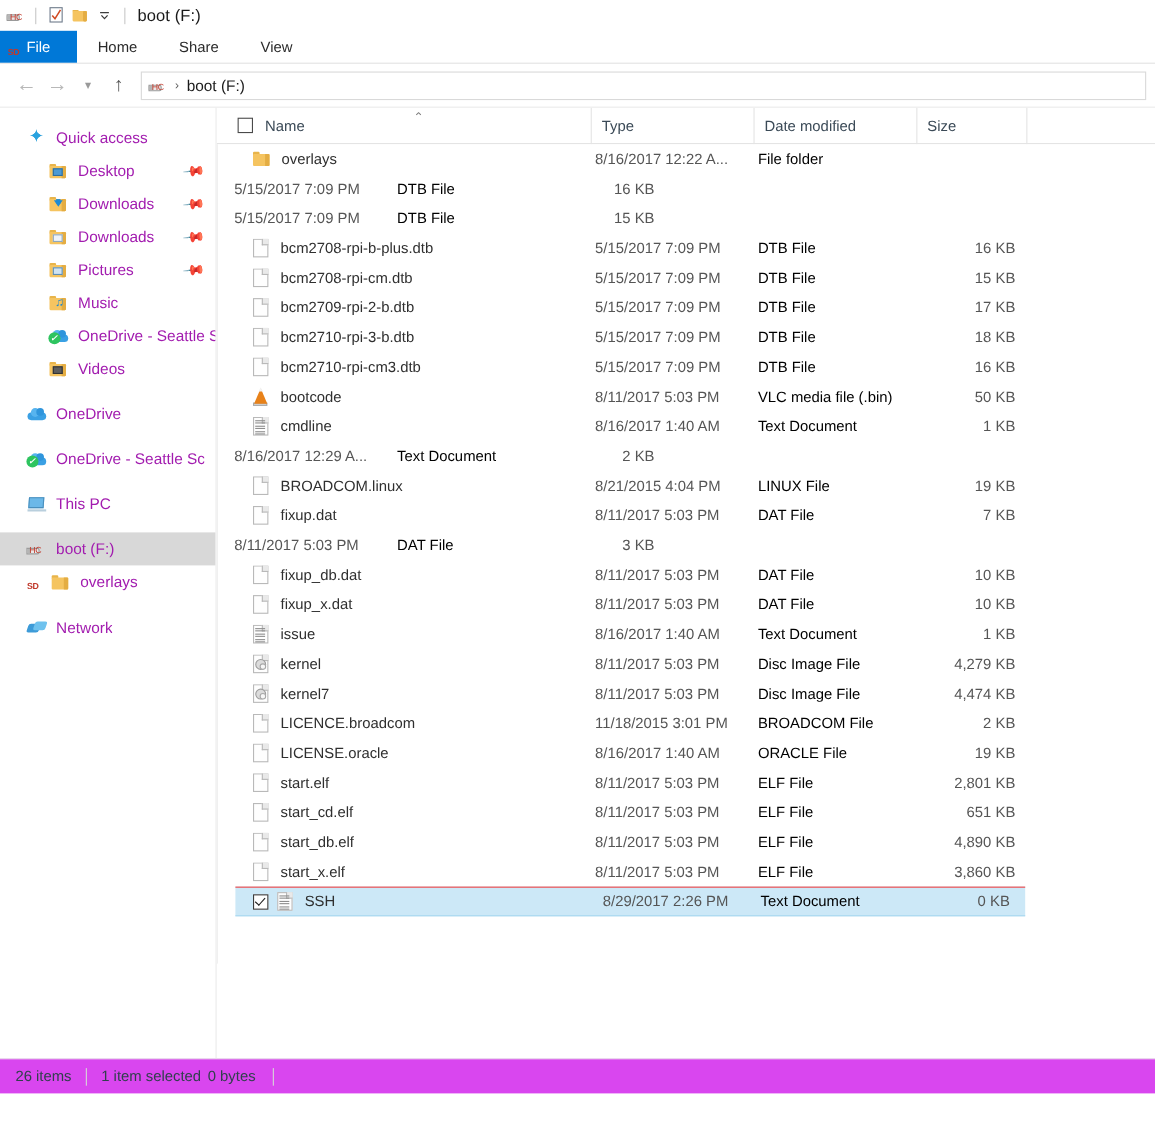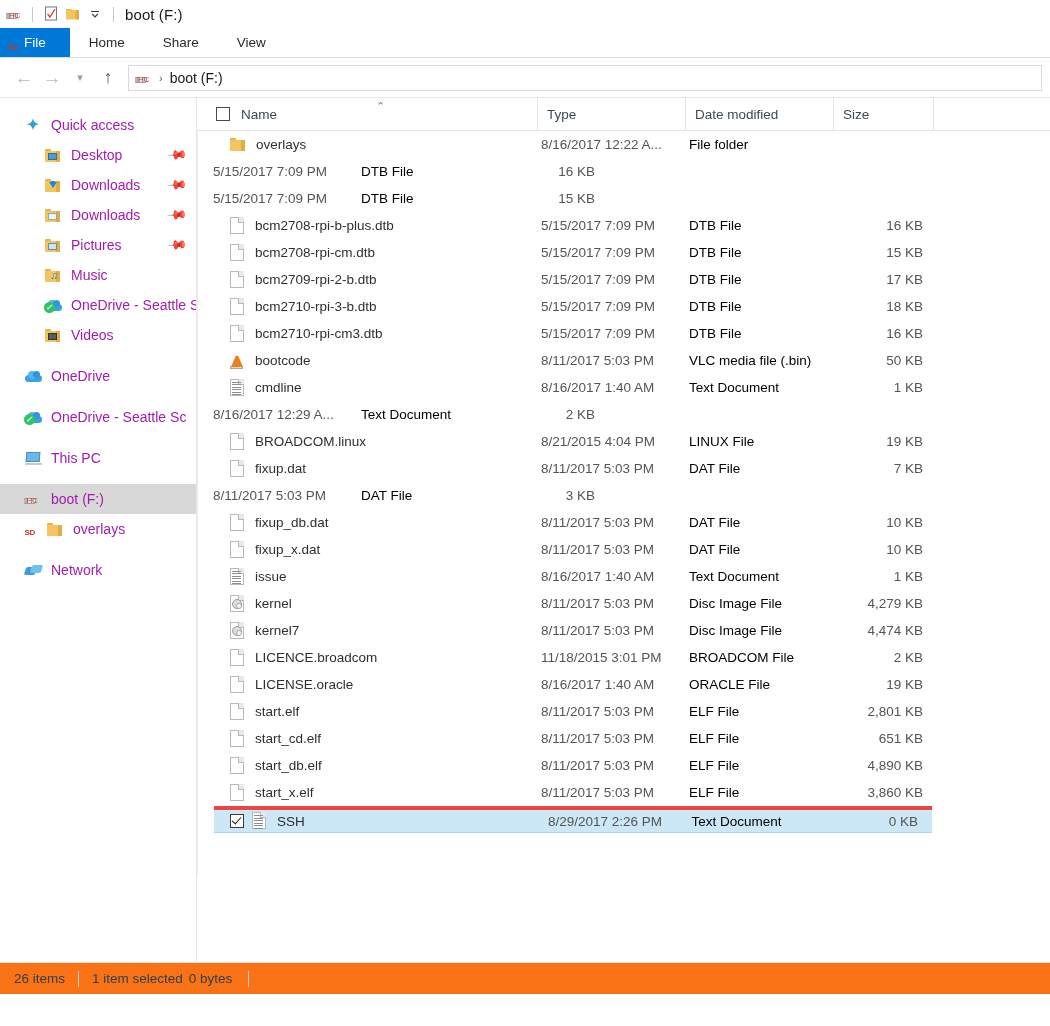--- a/index.html
+++ b/index.html
@@ -352,21 +352,21 @@
 
   .rows { position: relative; }
   .row {
     height: 27px;
     display: flex;
     align-items: center;
     cursor: default;
   }
   .row.selected {
     background: #cce8f7;
-    border-top: 4px solid #ef4444;
+    border-top: 1px solid #ef4444;
     border-bottom: 1px solid #a8d8ef;
     width: 718px;
     margin-left: 17px;
   }
   .row .cell {
     font-size: 13.5px;
     color: #2f2f2f;
     white-space: nowrap;
     overflow: hidden;
     text-overflow: ellipsis;
@@ -494,21 +494,21 @@
     left: 0; top: 33px;
     width: 1px; height: 745px;
     background: #ededed;
   }
 
   
   .statusbar {
     height: 32px;
     display: flex;
     align-items: center;
-    background: #f97316;
+    background: #d946ef;
     border-top: 1px solid #e6e6e6;
     padding-left: 14px;
   }
   .statusbar .st {
     font-size: 13.5px;
     color: #30404d;
   }
   .st-sep {
     width: 1px; height: 16px;
     background: #d6d6d6;

